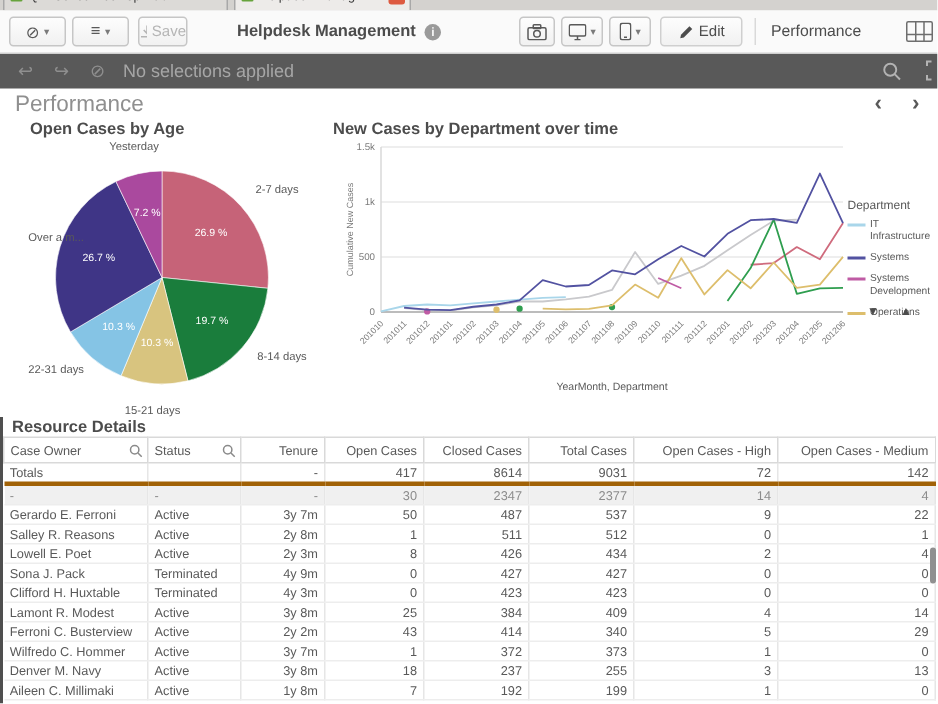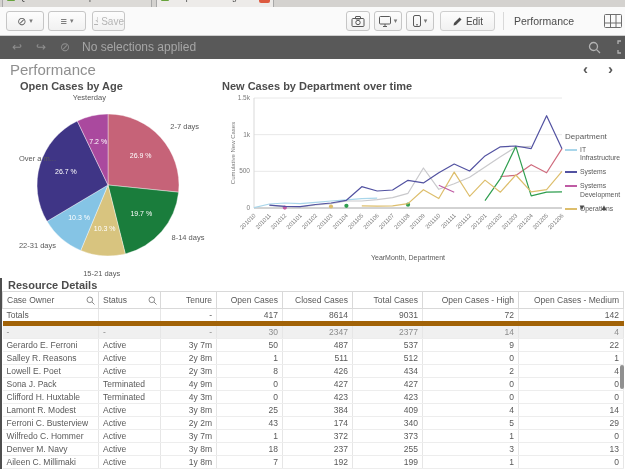--- a/index.html
+++ b/index.html
@@ -40,21 +40,21 @@
   .ldash{width:12px;height:2px;margin:3px 3px 0 0;flex:none;}
   .llab{font-size:6.8px;color:#595959;line-height:1.2;}
   .lscroll{position:absolute;font-size:8px;color:#4c4c4c;cursor:pointer;}
   
   #res-wrap{left:2px;top:291px;width:621px;}
   table{border-collapse:collapse;table-layout:fixed;width:621px;font-size:8.5px;color:#595959;}
   th{font-weight:normal;text-align:left;height:16px;border:1px solid #d9d9d9;padding:0 4px;
      white-space:nowrap;overflow:hidden;background:#fff;position:relative;}
   td{height:12px;line-height:12px;border-right:1px solid #e6e6e6;border-bottom:1px solid #ededed;
      padding:0 4px;white-space:nowrap;overflow:hidden;}
-  tr.totals td{border-bottom:5px solid #a16207;border-top:1px solid #d9d9d9;}
+  tr.totals td{border-bottom:3px solid #a16207;border-top:1px solid #d9d9d9;}
   tr.dim td{background:#f0f0f0;color:#8c8c8c;}
   td.num,th.num{text-align:right;}
   .hsearch{position:absolute;right:3px;top:4px;}
   #tbl-scroll{left:620px;top:365px;width:4px;height:24px;background:#909090;border-radius:2px;}
   #winedge{left:0;top:278px;width:2px;height:191px;background:#4f4f4f;}
   svg text{font-family:"Liberation Sans",sans-serif;}
 </style>
 </head>
 <body>
 
@@ -79,20 +79,23 @@
     <span class="glyph" style="font-size:11px;">≡</span>
     <span class="caret">▾</span>
   </div>
   <div class="tbtn" style="left:92px;width:33px;color:#b5b5b5;">
     <svg width="10" height="10">
       <path d="M5 1v4.5" stroke="#b5b5b5" fill="none"></path>
         <path d="M2.8 4L5 6.3 7.2 4" stroke="#b5b5b5" fill="none"></path>
       <path d="M1 8.5h8" stroke="#b5b5b5" fill="none"></path>
     </svg>
     <span>Save</span>
+  </div>
+  <div class="ttext" style="left:158px;font-weight:bold;">
+    <span>Helpdesk Management</span><span class="infoi">i</span>
   </div>
 
   <div class="tbtn" style="left:346px;width:24px;">
     <svg width="14" height="11">
       <rect x="1" y="2.5" width="12" height="8" rx="1" fill="none" stroke="#595959"></rect>
       <rect x="4.5" y="0.5" width="5" height="2.5" rx="0.5" fill="none" stroke="#595959"></rect>
       <circle cx="7" cy="6.5" r="2.2" fill="none" stroke="#595959"></circle>
     </svg>
   </div>
   <div class="tbtn" style="left:374px;width:28px;">
@@ -349,21 +352,21 @@
           <td class="num">384</td>
           <td class="num">409</td>
           <td class="num">4</td>
           <td class="num">14</td>
         </tr>
         <tr>
           <td>Ferroni C. Busterview</td>
           <td>Active</td>
           <td class="num">2y 2m</td>
           <td class="num">43</td>
-          <td class="num">174</td>
+          <td class="num">414</td>
           <td class="num">340</td>
           <td class="num">5</td>
           <td class="num">29</td>
         </tr>
         <tr>
           <td>Wilfredo C. Hommer</td>
           <td>Active</td>
           <td class="num">3y 7m</td>
           <td class="num">1</td>
           <td class="num">372</td>

